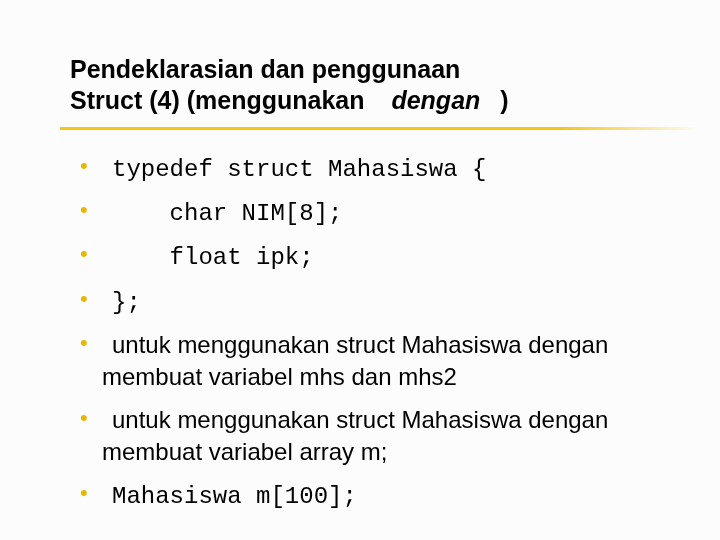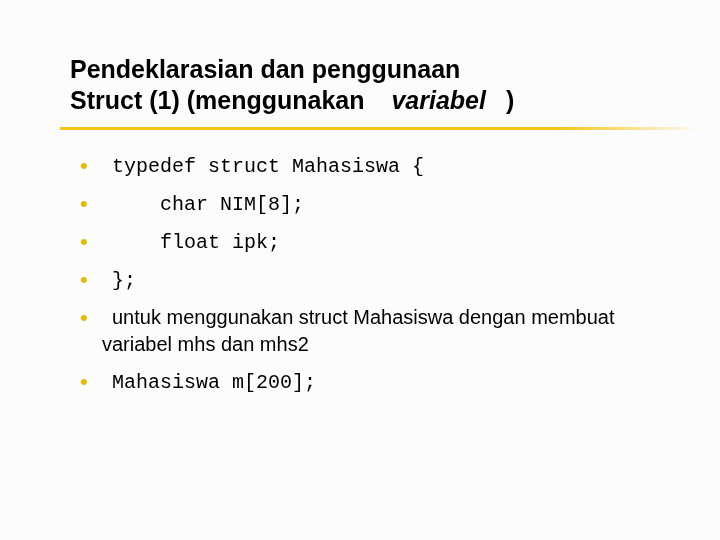--- a/index.html
+++ b/index.html
@@ -24,45 +24,46 @@
     background: linear-gradient(to right, #f5c518 0%, #f5c518 78%, rgba(245,197,24,0) 100%);
     margin-bottom: 22px;
   }
   ul.slide {
     list-style: none;
     padding-left: 8px;
   }
   ul.slide li {
     position: relative;
     padding-left: 24px;
-    font-size: 20px;
+    font-size: 24px;
     line-height: 1.35;
     color: #000;
   }
   ul.slide li::before {
     content: "•";
     position: absolute;
     left: 2px;
     top: 0;
     color: #e6b800;
     font-size: 22px;
     line-height: 1.3;
   }
   .mono { font-family: "Courier New", Courier, monospace; }
   .bold { font-weight: normal; }
 </style>
 </head>
 <body>
 
 <div class="title">
   <span>Pendeklarasian dan penggunaan</span><br>
-  <span>Struct (1) (menggunakan </span><span class="italic">variabel</span><span>)</span>
+  <span>Struct (4) (menggunakan </span><span class="italic">dengan</span><span>)</span>
 </div>
 <div class="underline"></div>
 
 <ul class="slide">
   <li><span class="mono">typedef struct Mahasiswa {</span></li>
   <li><span class="mono">&nbsp;&nbsp;&nbsp;&nbsp;char NIM[8];</span></li>
   <li><span class="mono">&nbsp;&nbsp;&nbsp;&nbsp;float ipk;</span></li>
   <li><span class="mono">};</span></li>
   <li><span class="bold">untuk menggunakan struct Mahasiswa dengan membuat variabel mhs dan mhs2</span></li>
-  <li><span class="mono">Mahasiswa m[200];</span></li>
+  <li><span class="bold">untuk menggunakan struct Mahasiswa dengan membuat variabel array m;</span></li>
+  <li><span class="mono">Mahasiswa m[100];</span></li>
 </ul>
 
 </body></html>

